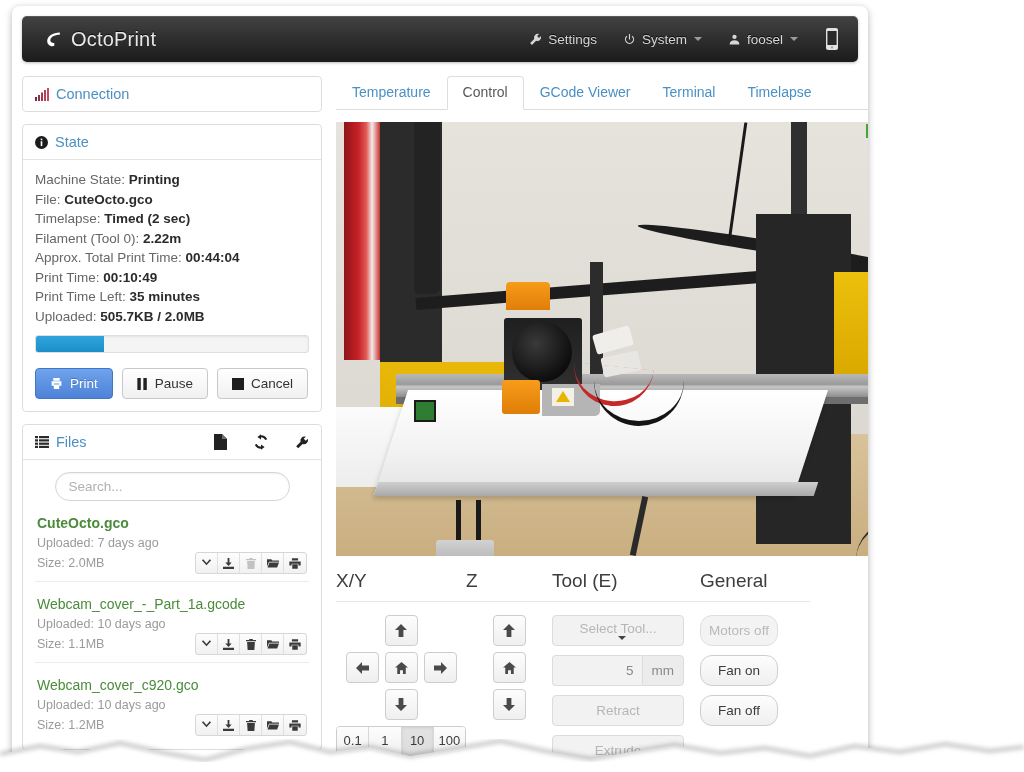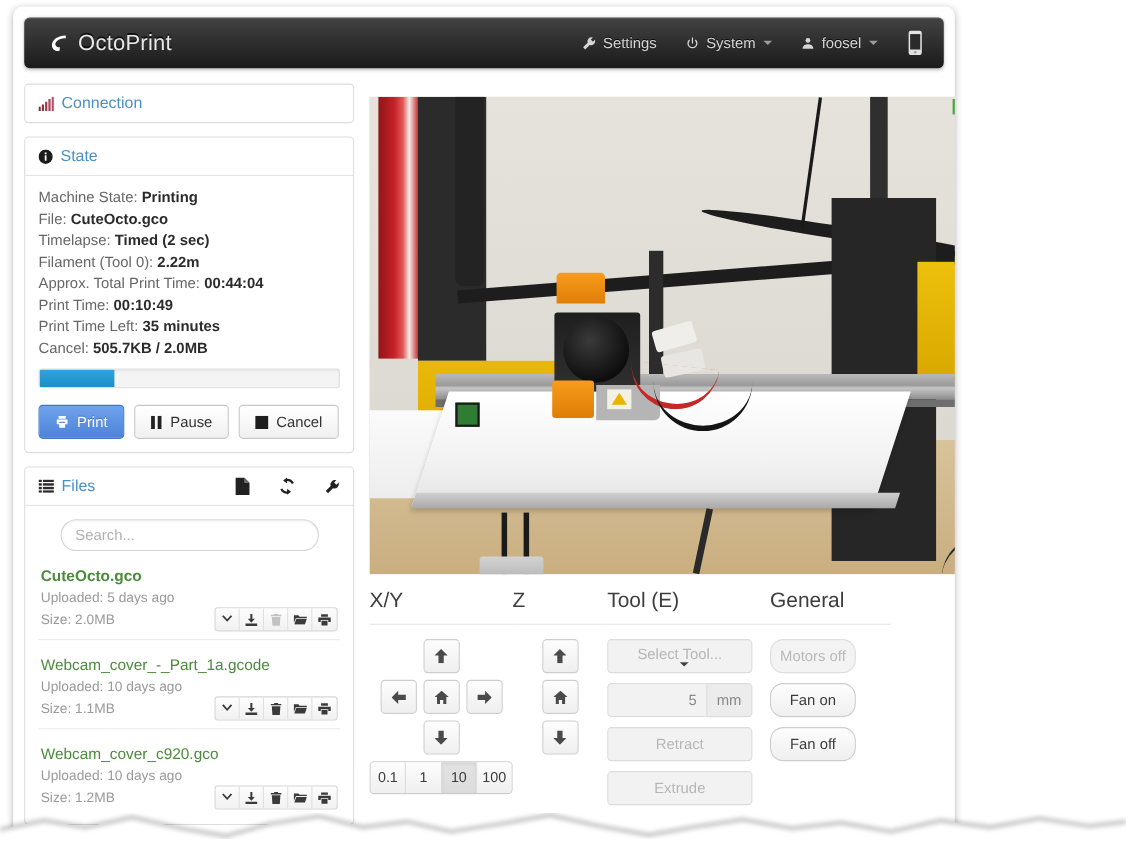--- a/index.html
+++ b/index.html
@@ -430,21 +430,21 @@
           </div>
           <div class="state-line">
             <span>Print Time:</span>
             <b>00:10:49</b>
           </div>
           <div class="state-line">
             <span>Print Time Left:</span>
             <b>35 minutes</b>
           </div>
           <div class="state-line">
-            <span>Cancel:</span>
+            <span>Uploaded:</span>
             <b>505.7KB / 2.0MB</b>
           </div>
 
           <div class="progress">
             <div class="progress-bar" id="progbar" style="width: 25%;"></div>
           </div>
 
           <div class="btn-row">
             <div class="btn primary">
               <svg width="13" height="13" viewBox="0 0 24 24">
@@ -499,21 +499,21 @@
           </span>
         </div>
 
         <div class="files-body">
           <div class="search-wrap">
             <input class="search-input" type="text" placeholder="Search..." style="">
           </div>
 
           <div class="file-item">
             <div class="file-name bold">CuteOcto.gco</div>
-            <div class="file-meta">Uploaded: 5 days ago</div>
+            <div class="file-meta">Uploaded: 7 days ago</div>
             <div class="file-meta">Size: 2.0MB</div>
             <div class="file-actions">
               <span class="fa-btn">
                 <svg width="11" height="8" viewBox="0 0 12 8">
                     <path d="M1 1 L6 6.5 L11 1 L9.6 0 L6 4 L2.4 0 Z"></path>
                   </svg>
               </span>
               <span class="fa-btn">
                 <svg width="11" height="11" viewBox="0 0 12 12">
                     <path d="M5 0 h2 v5 h2.5 L6 8.8 2.5 5 H5 z M0 9.6 h12 V12 H0 z"></path>
@@ -604,20 +604,27 @@
                   </svg>
               </span>
             </div>
           </div>
         </div>
       </div>
     </div>
 
     <div class="col-right">
 
+      <div class="tabs">
+        <div class="tab">Temperature</div>
+        <div class="tab active">Control</div>
+        <div class="tab">GCode Viewer</div>
+        <div class="tab">Terminal</div>
+        <div class="tab">Timelapse</div>
+      </div>
 
       <div class="webcam">
         <div class="wc wall"></div>
         <div class="wc desk"></div>
         <div class="wc greenled"></div>
         <div class="wc redpost"></div>
         <div class="wc frame-l"></div>
         <div class="wc belt-chain"></div>
         <div class="wc frame-r"></div>
         <div class="wc beltcurve"></div>

